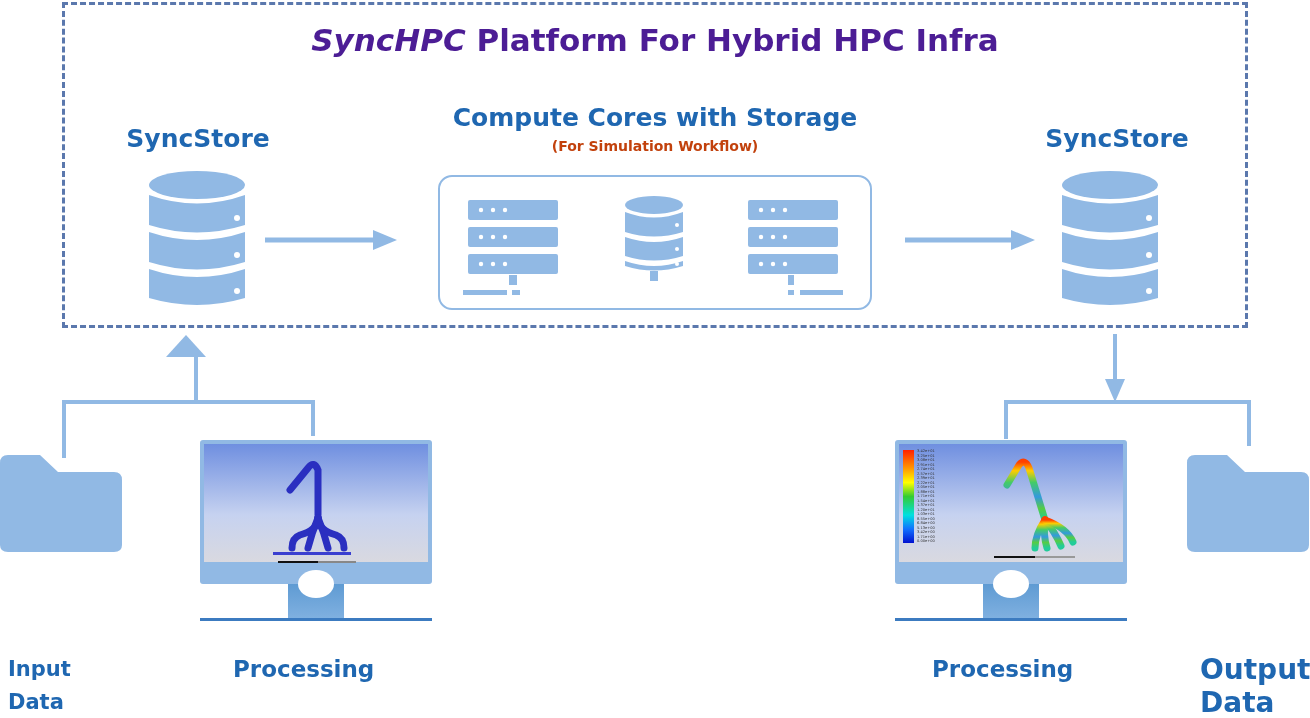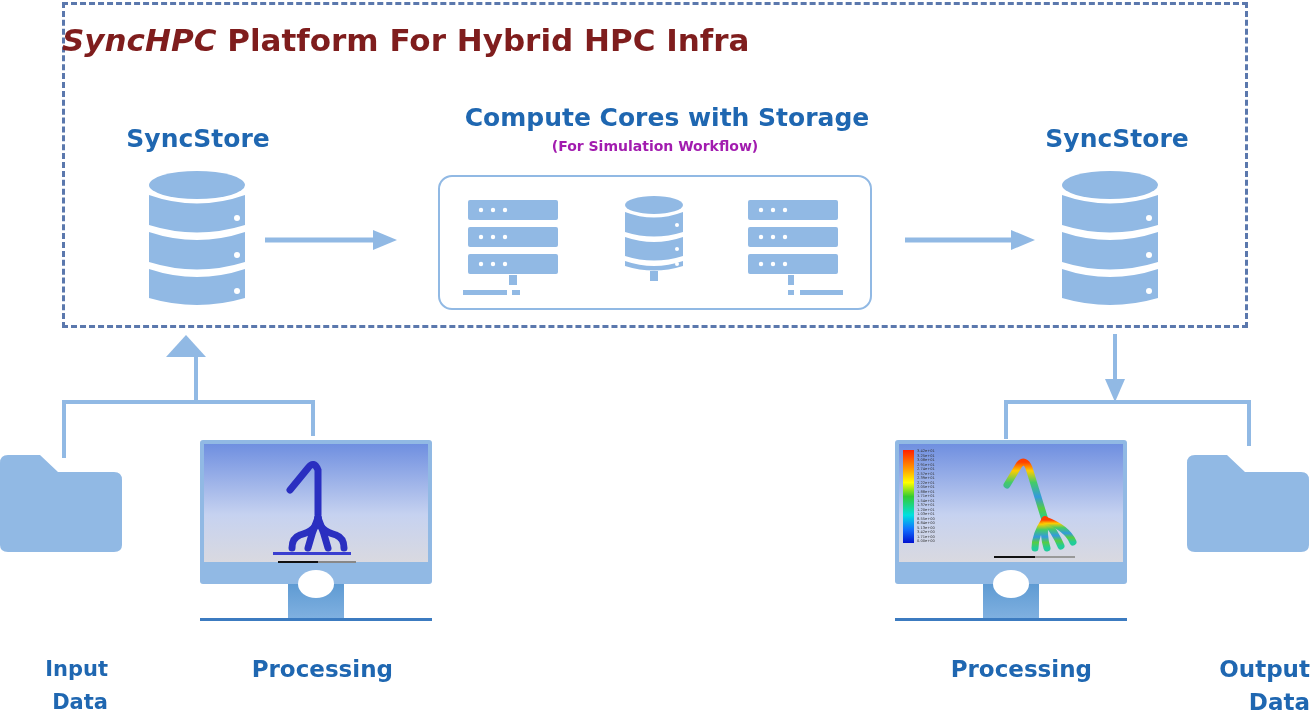--- a/index.html
+++ b/index.html
@@ -1,26 +1,26 @@
 <!DOCTYPE html>
 <html><head>
 <meta charset="utf-8">
 <style>
   html, body { margin:0; padding:0; background:#ffffff; }
   body { width:1310px; height:718px; position:relative; overflow:hidden;
          font-family:"DejaVu Sans", "Liberation Sans", sans-serif; color:#1f67b1; }
   .abs { position:absolute; }
   .frame { left:62px; top:2px; width:1186px; height:326px;
            border:3px dashed #5b78ad; box-sizing:border-box; }
-  .title { left:62px; top:22px; width:1186px; 
-           font-size:31px; font-weight:bold; color:#7f1d1d; }
+  .title { left:62px; top:22px; width:1186px; text-align:center;
+           font-size:31px; font-weight:bold; color:#4c1d95; }
   .title i { font-style:italic; }
   .h2 { font-weight:bold; color:#1f67b1; text-align:center; }
-  .sub { font-weight:bold; color:#a21caf; text-align:center; font-size:14px; }
-  .lbl { font-weight:bold; color:#1f67b1; font-size:21px; text-align:right; line-height:33px; }
+  .sub { font-weight:bold; color:#c2410c; text-align:center; font-size:14px; }
+  .lbl { font-weight:bold; color:#1f67b1; font-size:21px; text-align:left; line-height:33px; }
   svg { position:absolute; overflow:visible; }
 </style>
 </head>
 <body>
 
 <div class="abs frame"></div>
 
 <div class="abs title">
   <i>SyncHPC</i><span> Platform For Hybrid HPC Infra</span>
 </div>
@@ -38,21 +38,21 @@
       <circle cx="90" cy="85" r="3"></circle>
       <circle cx="90" cy="121" r="3"></circle>
     </g>
 </svg>
 
 <svg style="left:265px;top:228px;" width="135" height="24">
   <line x1="0" y1="12" x2="112" y2="12" stroke="#91b9e4" stroke-width="5"></line>
   <polygon points="108,2 132,12 108,22" fill="#91b9e4"></polygon>
 </svg>
 
-<div class="abs h2" style="left:432px;top:103px;width:470px;font-size:25px;">Compute Cores with Storage</div>
+<div class="abs h2" style="left:420px;top:103px;width:470px;font-size:25px;">Compute Cores with Storage</div>
 <div class="abs sub" style="left:420px;top:138px;width:470px;">(For Simulation Workflow)</div>
 <div class="abs" style="left:438px;top:175px;width:434px;height:135px;border:2px solid #91b9e4;border-radius:14px;box-sizing:border-box;"></div>
 
 <svg style="left:463px;top:198px;" width="100" height="100">
   <g fill="#91b9e4">
     <rect x="5" y="2" width="90" height="20" rx="2"></rect>
     <rect x="5" y="29" width="90" height="20" rx="2"></rect>
     <rect x="5" y="56" width="90" height="20" rx="2"></rect>
     <rect x="46" y="77" width="8" height="10"></rect>
     <rect x="0" y="92" width="44" height="5"></rect>
@@ -245,16 +245,16 @@
 <div class="abs lbl" style="left:8px;top:653px;width:100px;">
   <div>Input</div>
   <div>Data</div>
 </div>
 <div class="abs lbl" style="left:233px;top:653px;width:160px;font-size:23px;">
   <div>Processing</div>
 </div>
 <div class="abs lbl" style="left:932px;top:653px;width:160px;font-size:23px;">
   <div>Processing</div>
 </div>
-<div class="abs lbl" style="left:1200px;top:653px;width:110px;font-size:23px;">
+<div class="abs lbl" style="left:1200px;top:653px;width:110px;font-size:28px;">
   <div>Output</div>
   <div>Data</div>
 </div>
 
 </body></html>

